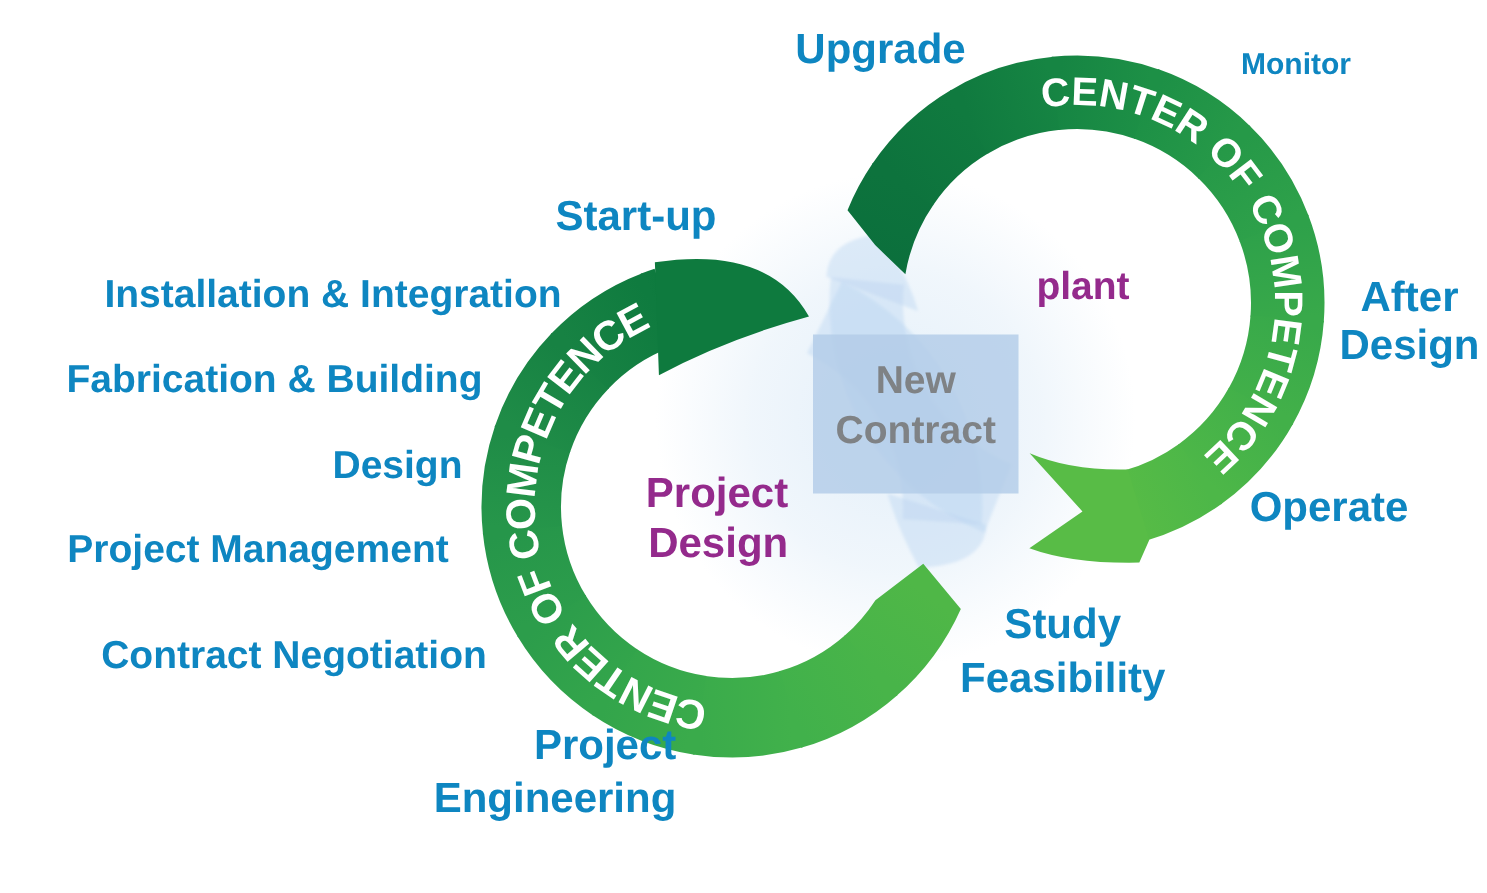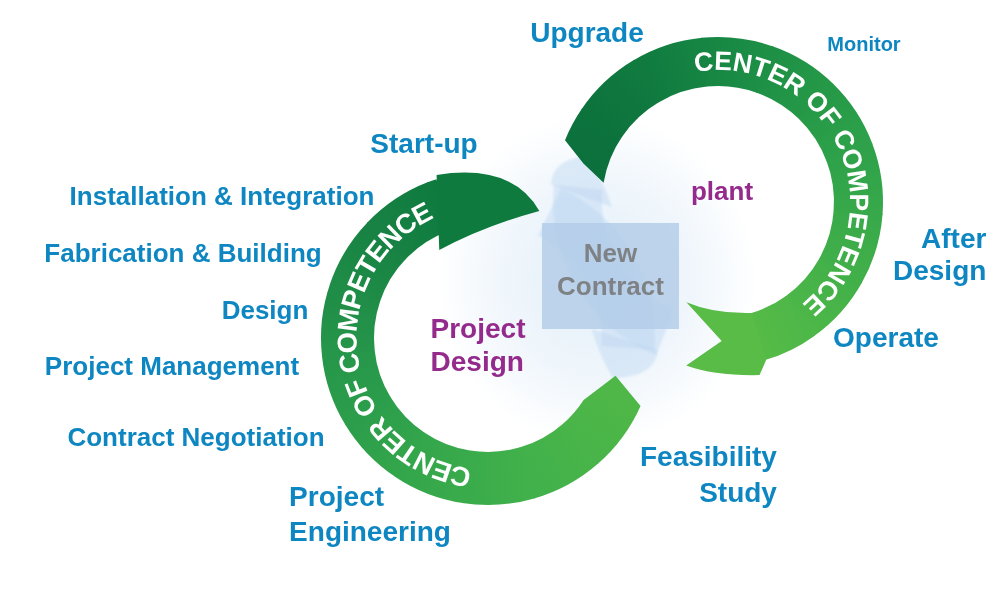--- a/index.html
+++ b/index.html
@@ -2,22 +2,22 @@
 <html style="--blue: #0e86c1; --purple: #942a8c; --gray: #7f8285;"><head>
 <meta charset="utf-8">
 <style>
   html,body{margin:0;padding:0;}
   .stage{position:relative;width:991px;height:595px;background:#ffffff;overflow:hidden;
          font-family:"Liberation Sans",sans-serif;font-weight:bold;}
   svg.rings{position:absolute;left:0;top:0;}
   .centerbox{position:absolute;display:flex;flex-direction:column;justify-content:center;
              text-align:center;box-sizing:border-box;padding-bottom:13px;}
   .lbl{position:absolute;white-space:nowrap;}
-  .c{transform:translate(-50%,-50%);text-align:left;}
-  .l{transform:translate(0,-50%);text-align:right;margin-top:41px;}
+  .c{transform:translate(-50%,-50%);text-align:right;}
+  .l{transform:translate(0,-50%);text-align:center;}
   .blue{color:var(--blue,#0e86c1);}
   .purple{color:var(--purple,#942a8c);}
   .gray{color:var(--gray,#7f8285);}
 </style>
 </head>
 <body>
 
 <div class="stage">
   <svg class="rings" id="rings" width="991" height="595" viewBox="0 0 991 595">
       <defs>
@@ -167,22 +167,22 @@
   <div class="lbl blue c" style="left:222px;top:196px;font-size:26px">Installation &amp; Integration</div>
   <div class="lbl blue c" style="left:183px;top:253px;font-size:26px">Fabrication &amp; Building</div>
   <div class="lbl blue c" style="left:265px;top:310px;font-size:26px">Design</div>
   <div class="lbl blue c" style="left:172px;top:366px;font-size:26px">Project Management</div>
   <div class="lbl blue c" style="left:196px;top:437px;font-size:26px">Contract Negotiation</div>
   <div class="lbl blue c" style="left:370px;top:514px;font-size:28px;line-height:35px">
     <div>Project</div>
     <div>Engineering</div>
   </div>
   <div class="lbl blue l" style="left:640px;top:434px;font-size:28px;line-height:36px">
+    <div>Study</div>
     <div>Feasibility</div>
-    <div>Study</div>
   </div>
   <div class="lbl purple c" style="left:722px;top:191px;font-size:26px;line-height:31px">
     <div>plant</div>
   </div>
   <div class="lbl purple c" style="left:478px;top:345px;font-size:28px;line-height:33px">
     <div>Project</div>
     <div>Design</div>
   </div>
 </div>
 

